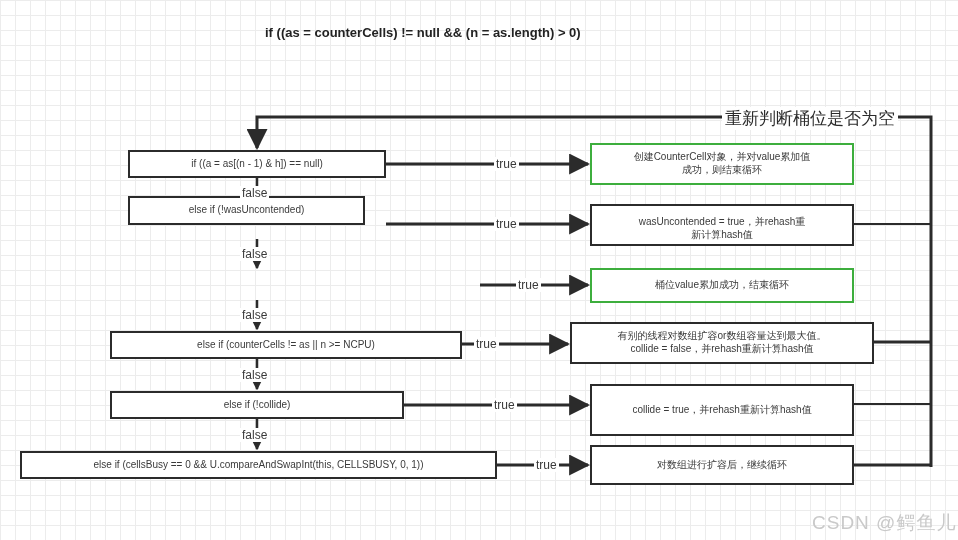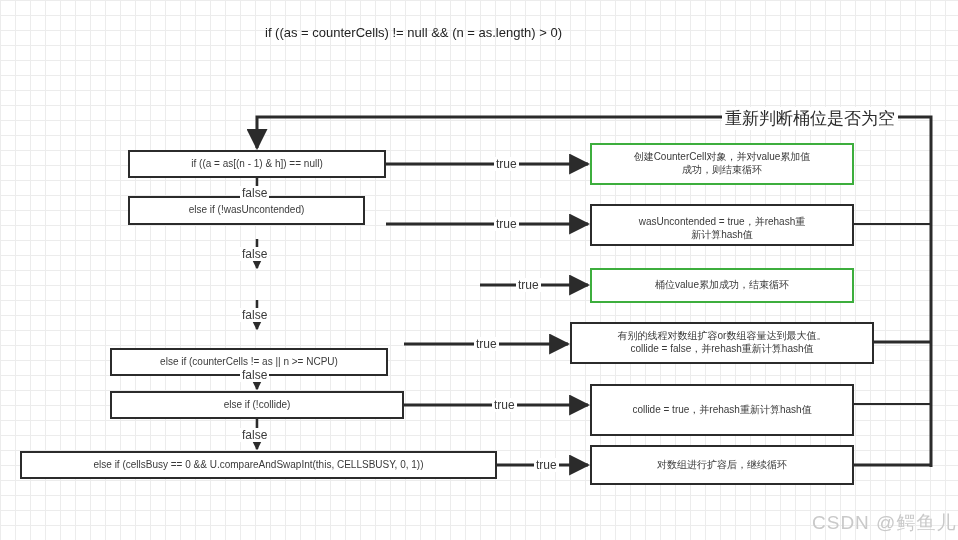--- a/index.html
+++ b/index.html
@@ -49,21 +49,21 @@
   .res {
     border: 2px solid #2b2b2b;
     font-size: 10px;
   }
   .res.green {
     border: 2px solid #3dae3d;
   }
   .title {
     position: absolute;
     font-size: 13px;
-    font-weight: normal;
+    font-weight: bold;
     color: #222222;
     white-space: nowrap;
   }
   .edge-label {
     position: absolute;
     font-size: 12px;
     color: #3a3a3a;
     background: #ffffff;
     padding: 0 2px;
     white-space: nowrap;
@@ -119,21 +119,21 @@
     <path d="M 404 405 L 588 405" fill="none" stroke="#2b2b2b" stroke-width="3" marker-end="url(#arrow)"></path>
     <path d="M 497 465 L 588 465" fill="none" stroke="#2b2b2b" stroke-width="3" marker-end="url(#arrow)"></path>
   </svg>
 
   <div class="title" style="left:265px; top:25px;">if ((as = counterCells) != null &amp;&amp; (n = as.length) &gt; 0)</div>
 
   <div class="loop-label" style="left:722px; top:107px;">重新判断桶位是否为空</div>
 
   <div class="node cond" style="left:128px; top:150px; width:258px; height:28px;">if ((a = as[(n - 1) &amp; h]) == null)</div>
   <div class="node cond" style="left:128px; top:196px; width:237px; height:29px;">else if (!wasUncontended)</div>
-  <div class="node cond" style="left:110px; top:348px; width:278px; height:28px;">else if (counterCells != as || n &gt;= NCPU)</div>
+  <div class="node cond" style="left:110px; top:331px; width:352px; height:28px;">else if (counterCells != as || n &gt;= NCPU)</div>
   <div class="node cond" style="left:110px; top:391px; width:294px; height:28px;">else if (!collide)</div>
   <div class="node cond" style="left:20px; top:451px; width:477px; height:28px;">else if (cellsBusy == 0 &amp;&amp; U.compareAndSwapInt(this, CELLSBUSY, 0, 1))</div>
 
   <div class="node res green" style="left:590px; top:143px; width:264px; height:42px; flex-direction:column;">
     <span>创建CounterCell对象，并对value累加值</span>
     <span>成功，则结束循环</span>
   </div>
   <div class="node res" style="left:590px; top:204px; width:264px; height:42px; flex-direction:column;justify-content:flex-end;">
     <span>wasUncontended = true，并rehash重</span>
     <span>新计算hash值</span>

